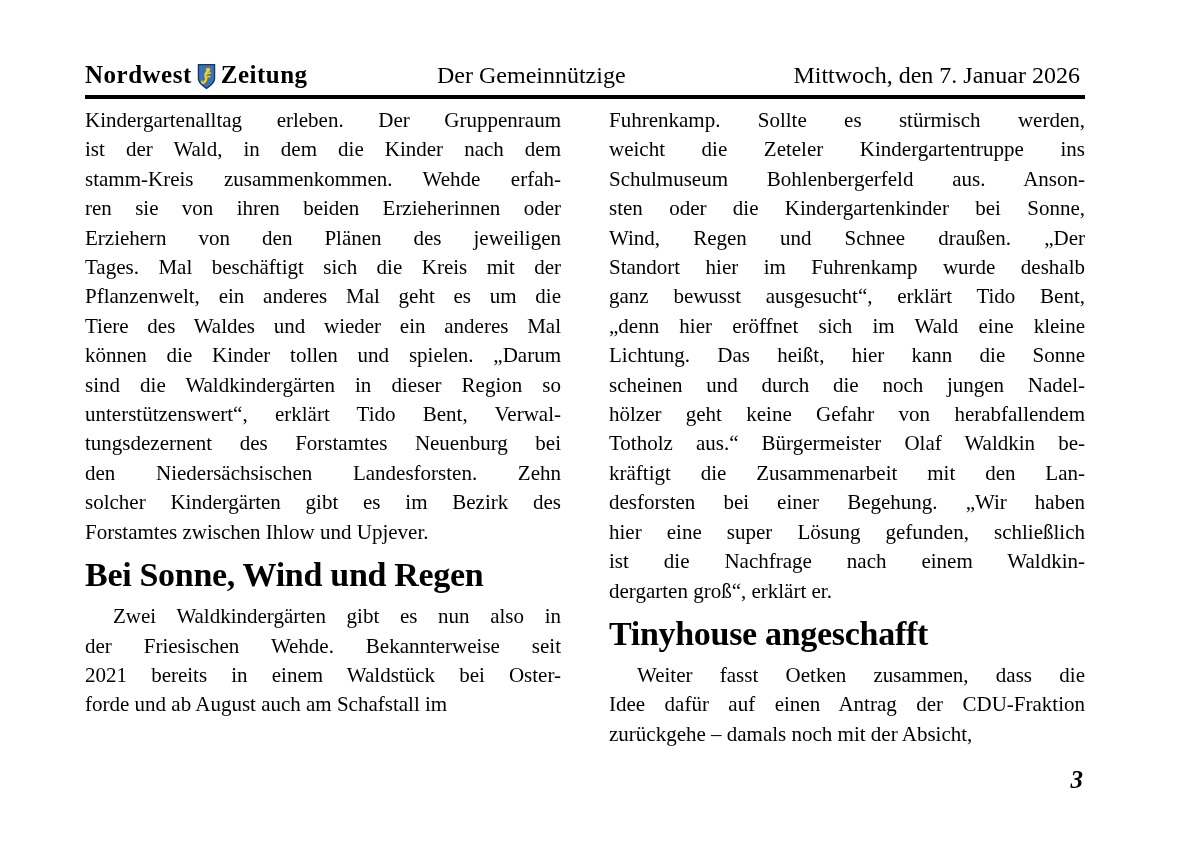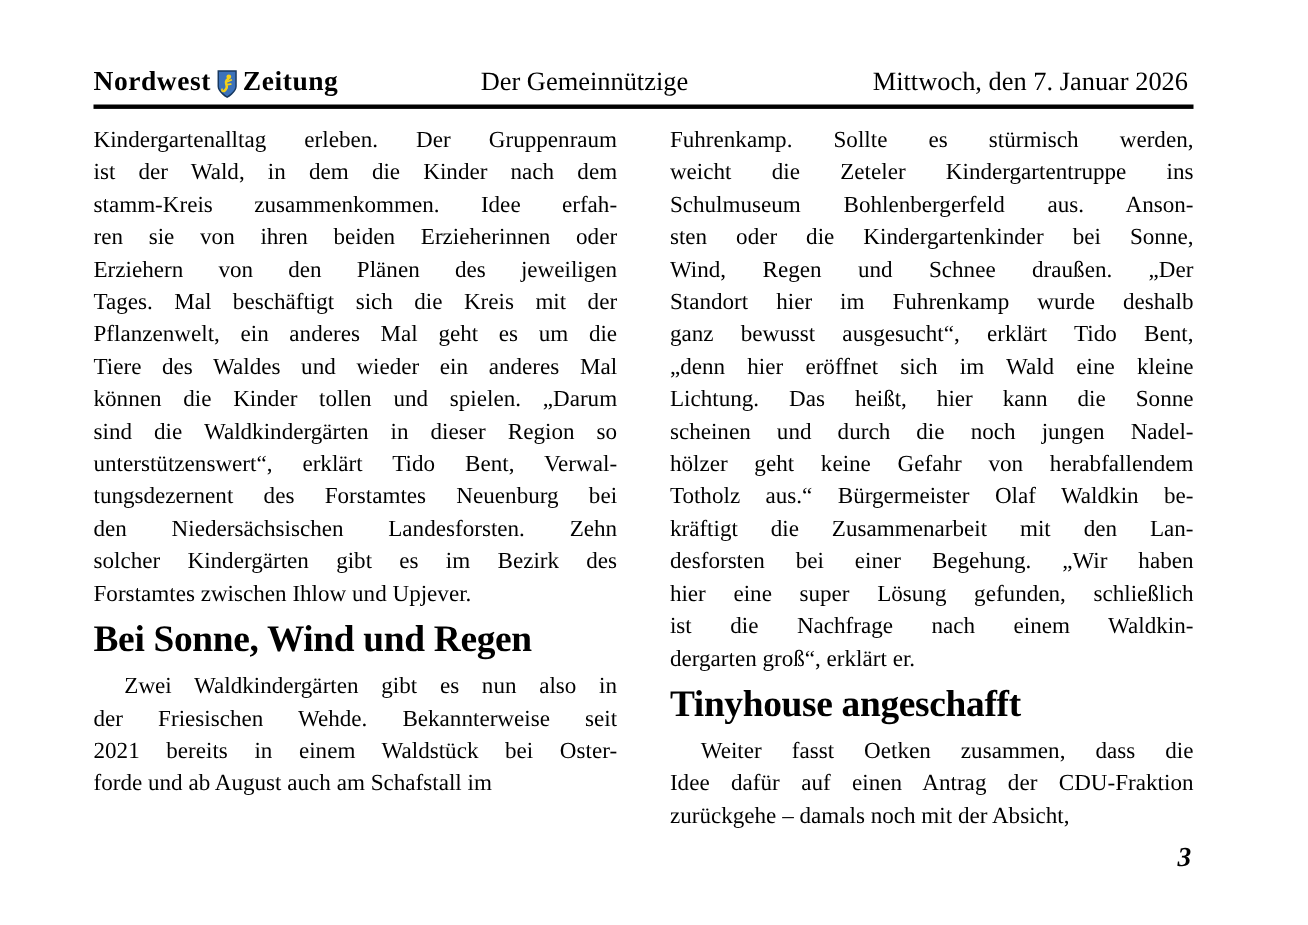--- a/index.html
+++ b/index.html
@@ -60,21 +60,21 @@
   }
   .rule {
     height: 4px;
     background: #000000;
     margin-top: 6px;
   }
   
   .columns {
     display: flex;
     gap: 48px;
-    margin-top: 14px;
+    margin-top: 7px;
   }
   .column {
     flex: 1 1 0;
     min-width: 0;
   }
   .para {
     margin: 0;
   }
   .line {
     font-size: 21px;
@@ -130,21 +130,21 @@
     <div class="masthead-right">Mittwoch, den 7. Januar 2026</div>
   </div>
 
   <div class="rule"></div>
 
   <div class="columns">
     <div class="column">
         <div class="para">
           <div class="line">Kindergartenalltag erleben. Der Gruppenraum</div>
           <div class="line">ist der Wald, in dem die Kinder nach dem</div>
-          <div class="line">stamm-Kreis zusammenkommen. Idee erfah-</div>
+          <div class="line">stamm-Kreis zusammenkommen. Wehde erfah-</div>
           <div class="line">ren sie von ihren beiden Erzieherinnen oder</div>
           <div class="line">Erziehern von den Plänen des jeweiligen</div>
           <div class="line">Tages. Mal beschäftigt sich die Kreis mit der</div>
           <div class="line">Pflanzenwelt, ein anderes Mal geht es um die</div>
           <div class="line">Tiere des Waldes und wieder ein anderes Mal</div>
           <div class="line">können die Kinder tollen und spielen. „Darum</div>
           <div class="line">sind die Waldkindergärten in dieser Region so</div>
           <div class="line">unterstützenswert“, erklärt Tido Bent, Verwal-</div>
           <div class="line">tungsdezernent des Forstamtes Neuenburg bei</div>
           <div class="line">den Niedersächsischen Landesforsten. Zehn</div>

